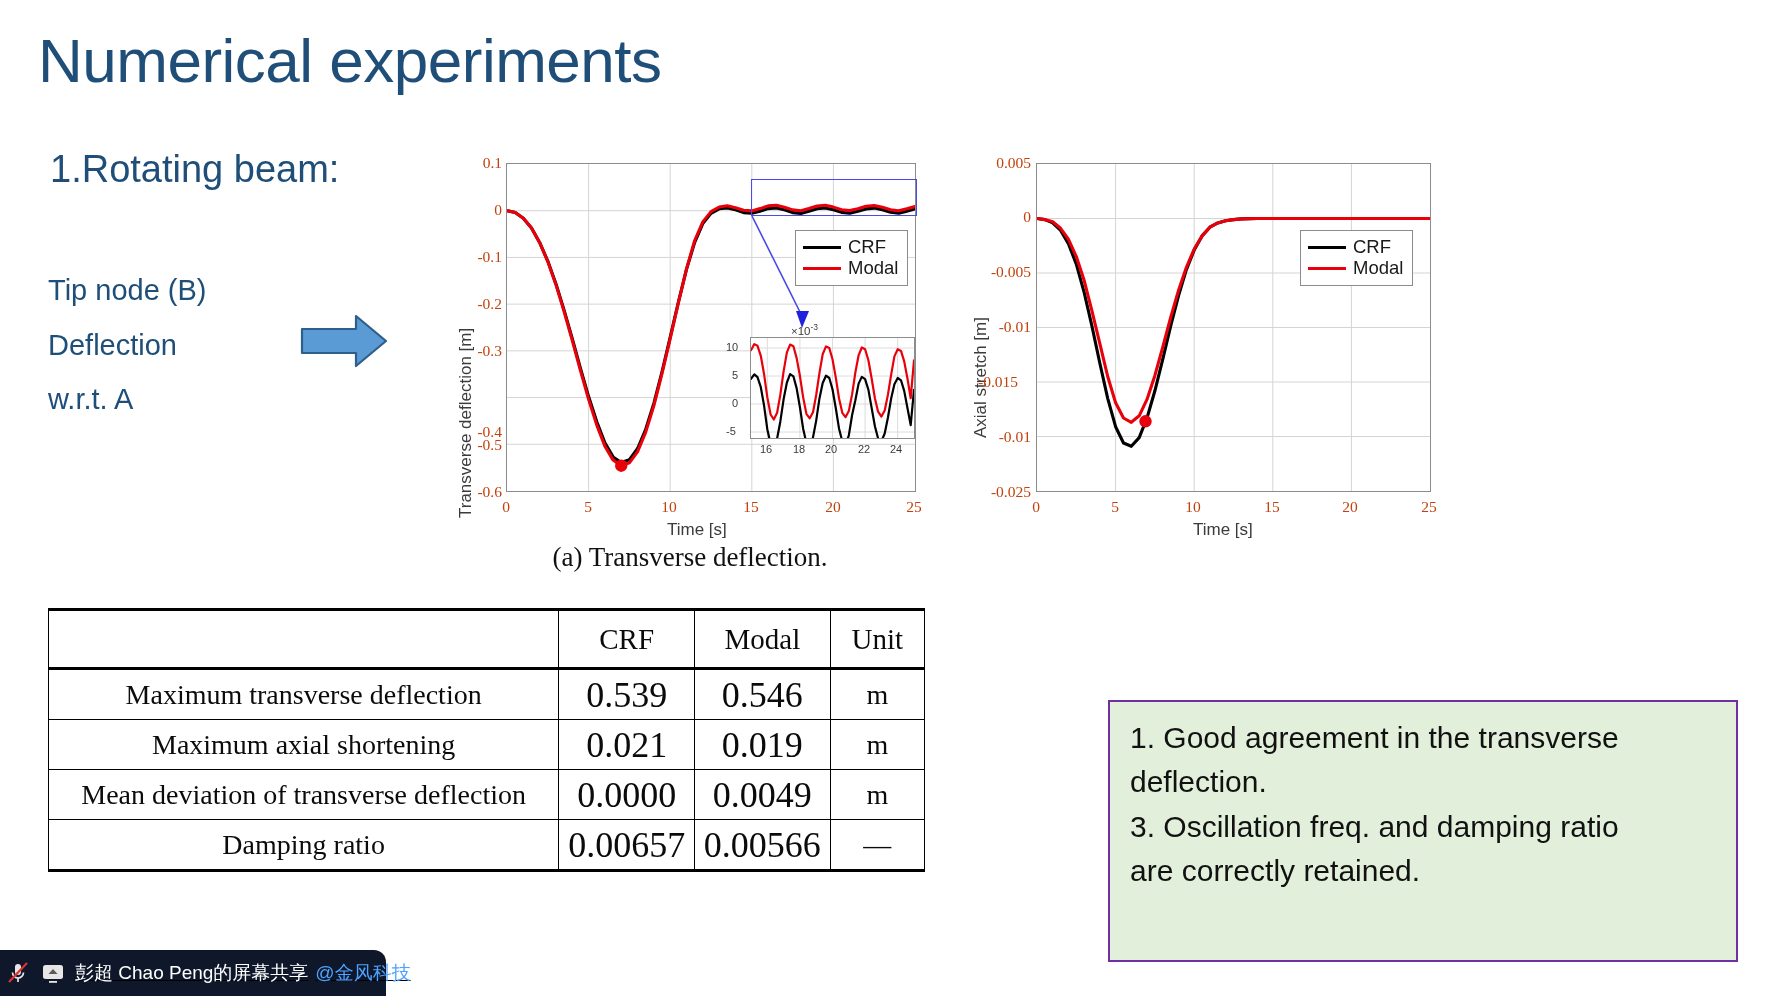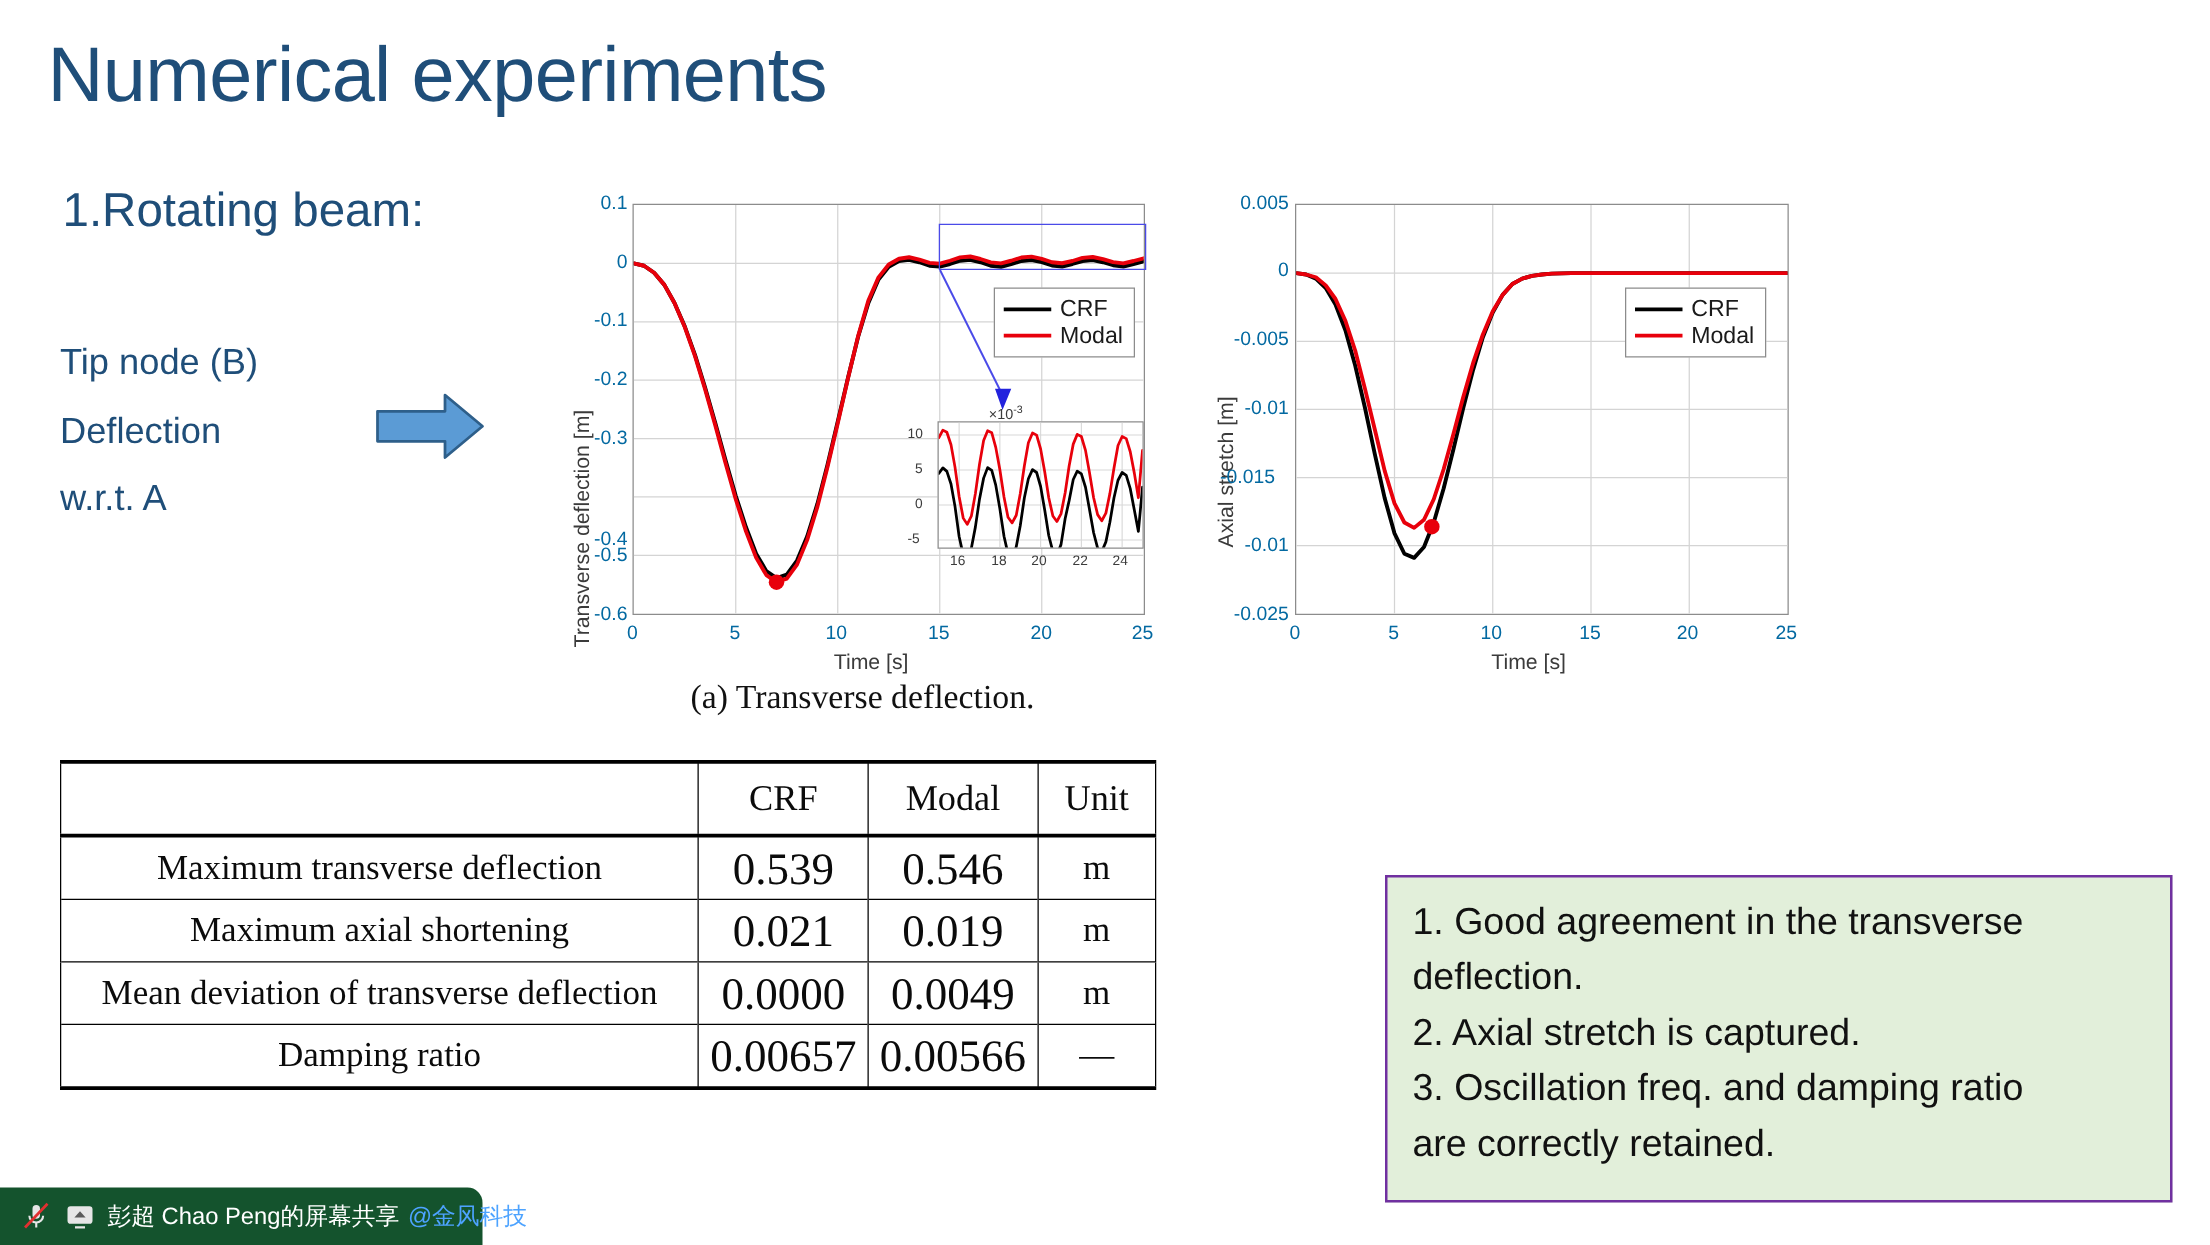--- a/index.html
+++ b/index.html
@@ -45,22 +45,22 @@
   }
 
   
   .axes{
     position:absolute;background:#fff;
     border:1.2px solid #8c8c8c;
     box-sizing:border-box;
   }
   .axes svg{display:block;}
   .ytick,.xtick{
-    position:absolute;font-size:15.5px;color:#0369a1;
-    font-family:Liberation Sans, sans-serif;white-space:nowrap;
+    position:absolute;font-size:15.5px;color:#c2410c;
+    font-family:Liberation Serif, serif;white-space:nowrap;
   }
   .ytick{text-align:right;transform:translateY(-50%);}
   .xtick{text-align:center;transform:translateX(-50%);}
   .axlabel{
     position:absolute;font-size:17px;color:#3b3b3b;white-space:nowrap;
   }
   .ylabel{transform-origin:0 0;transform:rotate(-90deg);}
 
   
   .legend{
@@ -114,22 +114,22 @@
     padding:14px 20px 0 20px;
   }
   .noteline{
     font-size:30px;color:#111;line-height:1.48;
     font-family:"Liberation Sans", sans-serif;
   }
 
   
   #share-bar{
     position:absolute;left:0;bottom:0;height:46px;width:386px;
-    background:#14532d;border-top-right-radius:12px;
-    display:flex;align-items:center;padding-left:16px;box-sizing:border-box;
+    background:#0f172a;border-top-right-radius:12px;
+    display:flex;align-items:center;padding-left:5px;box-sizing:border-box;text-decoration:underline;
   }
   #share-bar .bicon{width:26px;height:26px;margin-right:9px;flex:0 0 auto;}
   #share-name{color:#fff;font-size:19px;white-space:nowrap;}
   #share-tag{color:#4da3ff;font-size:19px;margin-left:7px;white-space:nowrap;}
 </style>
 </head>
 <body>
 
 <div class="slide">
 
@@ -333,21 +333,20 @@
       <td class="col-v">0.00657</td>
       <td class="col-v">0.00566</td>
       <td class="col-u">—</td>
     </tr>
   </tbody>
     </table>
 
   <div id="notes-box">
     <div class="noteline">1. Good agreement in the transverse</div>
     <div class="noteline">deflection.</div>
-    <div class="noteline">2. Axial stretch is captured.</div>
     <div class="noteline">3. Oscillation freq. and damping ratio</div>
     <div class="noteline">are correctly retained.</div>
   </div>
 
   <div id="share-bar">
     <span class="bicon">
       <svg width="26" height="26" viewBox="0 0 26 26">
         <rect x="10" y="4" width="6" height="11" rx="3" fill="#e6e6e6"></rect>
         <path d="M7.5 12.5a5.5 5.5 0 0 0 11 0" fill="none" stroke="#e6e6e6" stroke-width="1.7"></path>
         <line x1="13" y1="18" x2="13" y2="22" stroke="#e6e6e6" stroke-width="1.7"></line>

